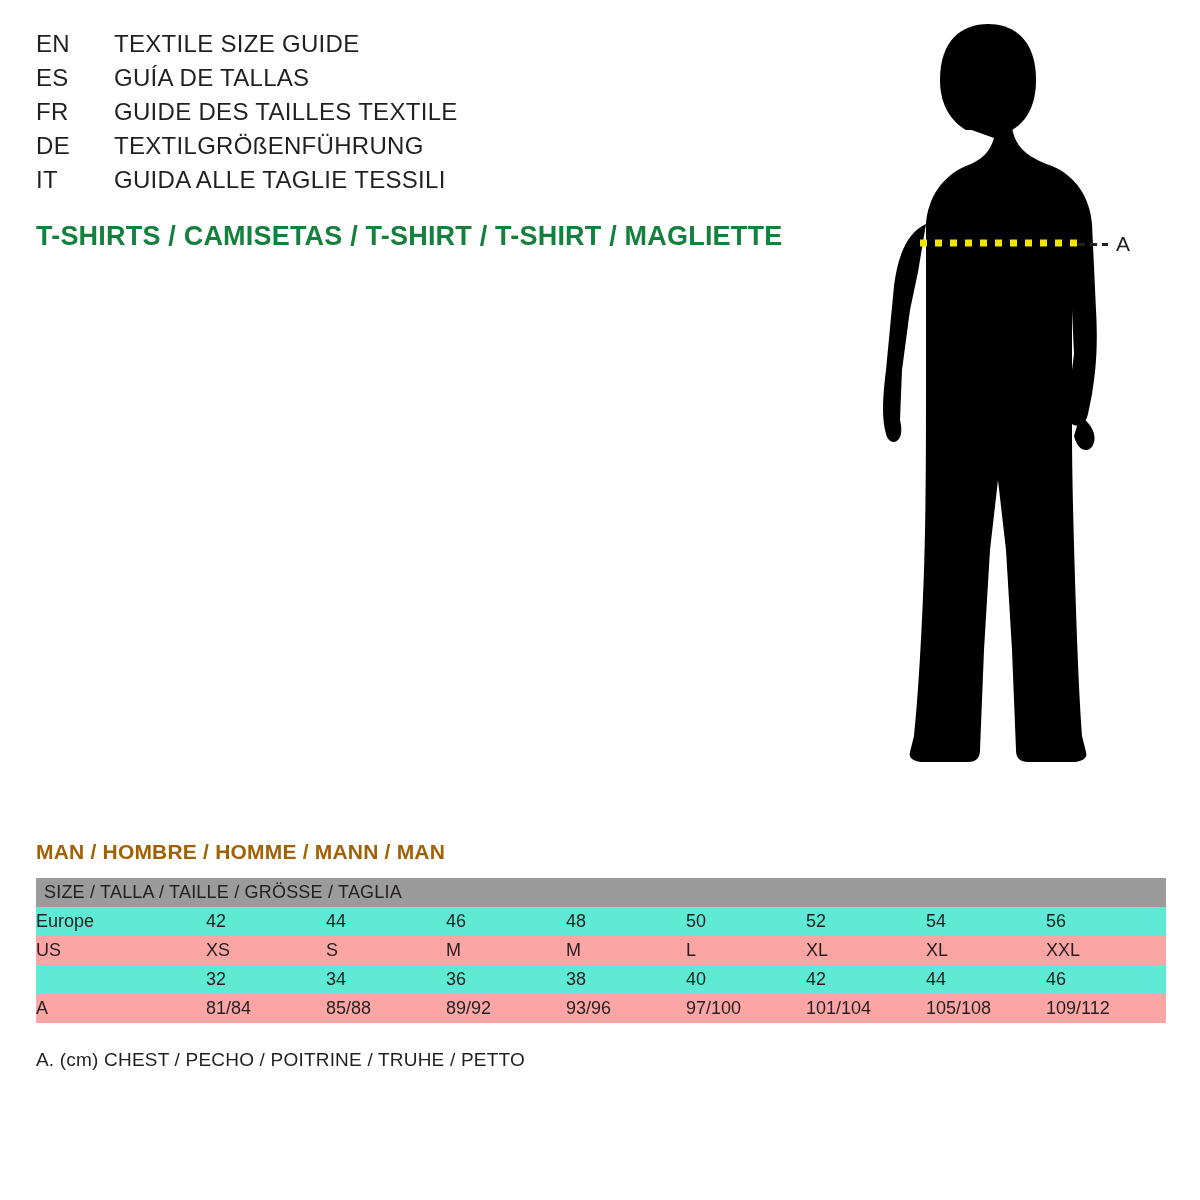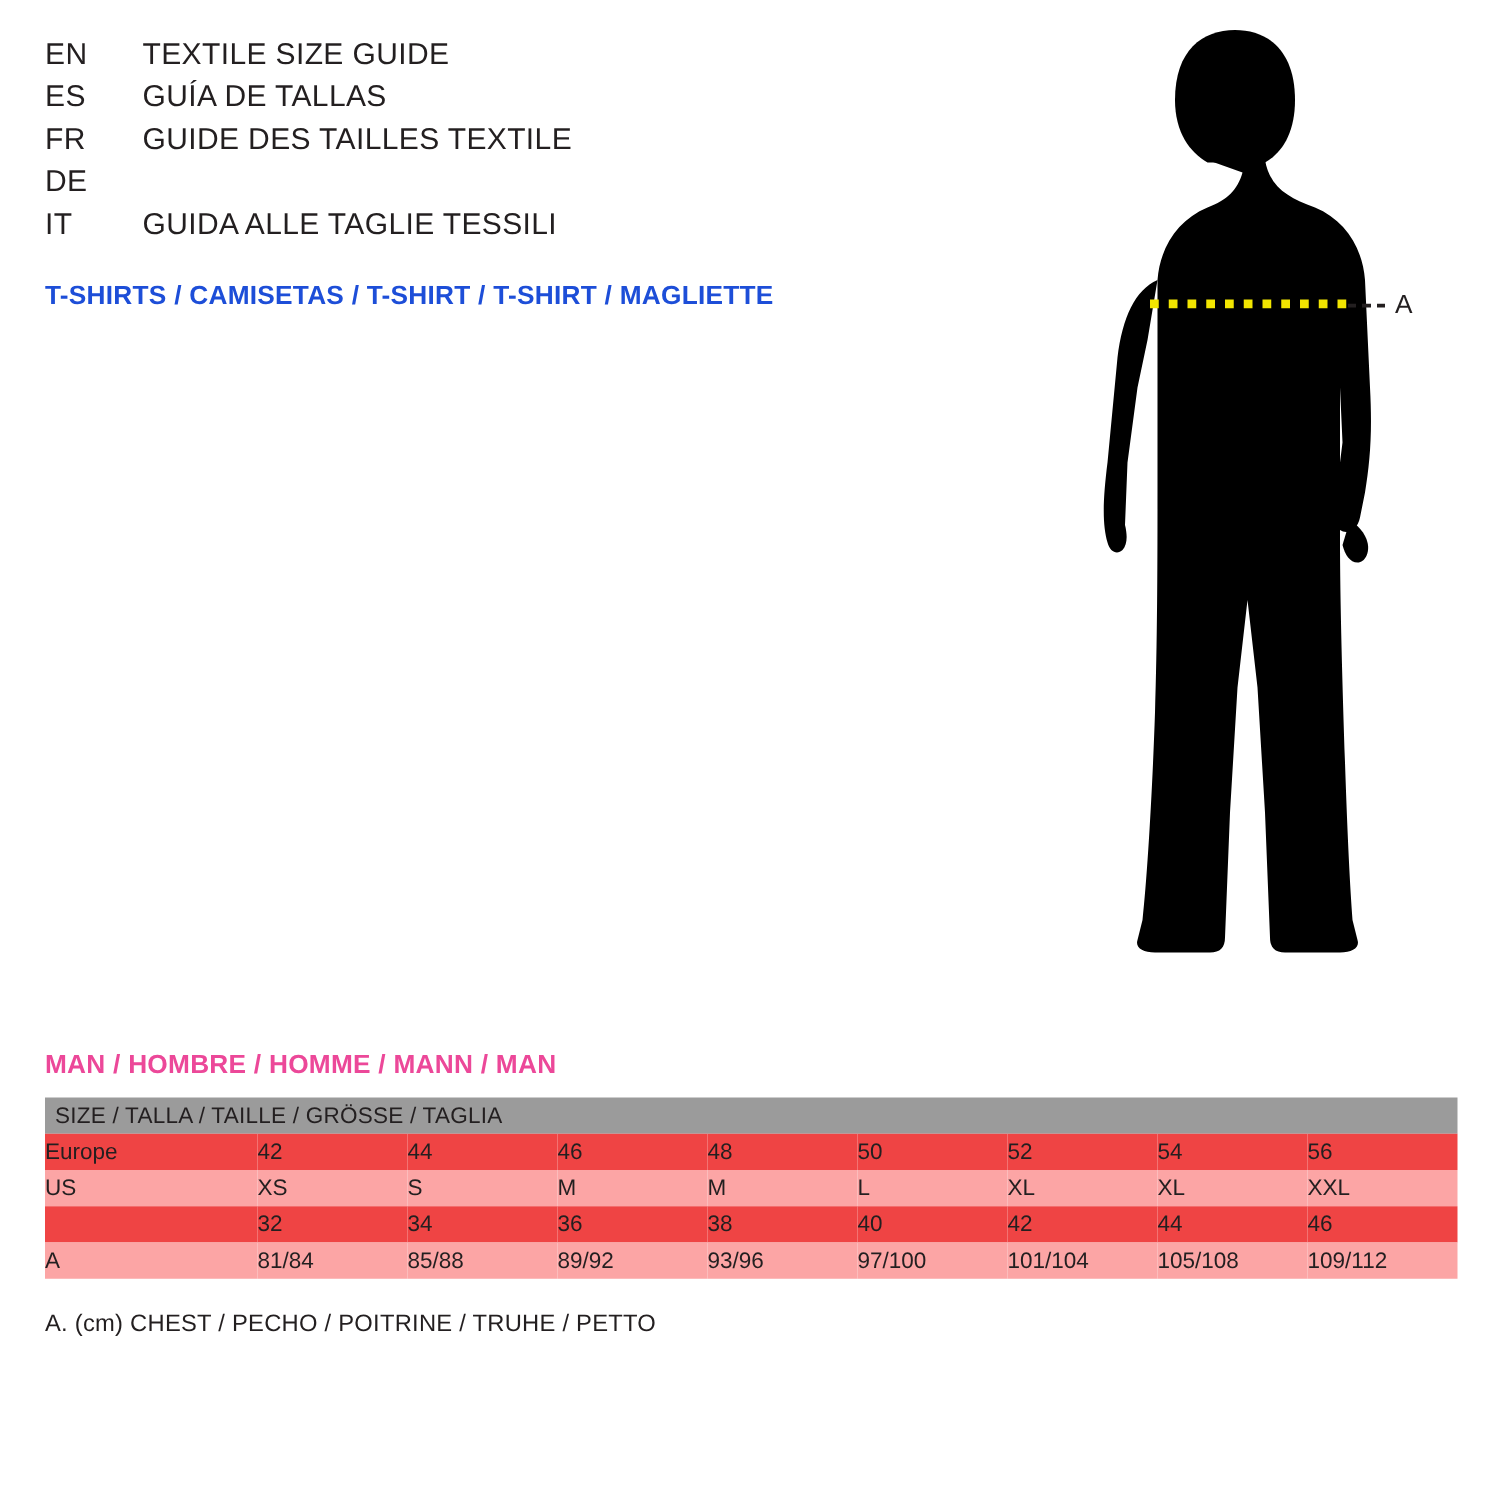--- a/index.html
+++ b/index.html
@@ -39,25 +39,25 @@
     flex: 1 1 auto;
   }
 
   .category-block {
     position: absolute;
     left: 36px;
     top: 218px;
     width: 740px;
   }
   .category-line {
-    font-size: 21px;
+    font-size: 27px;
     font-weight: bold;
     letter-spacing: 0.2px;
     line-height: 37px;
-    color: #1d4ed8;
+    color: #15803d;
     white-space: nowrap;
   }
 
   
   .figure-area {
     position: absolute;
     left: 790px;
     top: 10px;
     width: 400px;
     height: 790px;
@@ -84,21 +84,21 @@
   
   .table-section {
     position: absolute;
     left: 36px;
     top: 840px;
     width: 1130px;
   }
   .section-title {
     font-size: 21px;
     font-weight: bold;
-    color: #ec4899;
+    color: #a16207;
     margin-bottom: 14px;
     letter-spacing: 0.2px;
   }
   table.size-table {
     border-collapse: collapse;
     width: 1130px;
     font-size: 18px;
     color: #231f20;
   }
   table.size-table td {
@@ -111,21 +111,21 @@
     color: #231f20;
     font-size: 18px;
     height: 30px;
   }
   .row-head td.head-label {
     padding-left: 8px;
     letter-spacing: 0.2px;
     margin-top: 44px;
   }
   .row-shade td {
-    background: #ef4444;
+    background: #5eead4;
     margin-left: 12px;
   }
   .row-plain td {
     background: #fca5a5;
   }
   .c-label {
     width: 170px;
     padding-left: 8px;
     text-align: left;
   }
@@ -151,20 +151,21 @@
   <div class="lang-row">
     <span class="lang-code">ES</span>
     <span class="lang-text">GUÍA DE TALLAS</span>
   </div>
   <div class="lang-row">
     <span class="lang-code">FR</span>
     <span class="lang-text">GUIDE DES TAILLES TEXTILE</span>
   </div>
   <div class="lang-row">
     <span class="lang-code">DE</span>
+    <span class="lang-text">TEXTILGRÖßENFÜHRUNG</span>
   </div>
   <div class="lang-row">
     <span class="lang-code">IT</span>
     <span class="lang-text">GUIDA ALLE TAGLIE TESSILI</span>
   </div>
 </div>
 
 <div class="category-block">
   <div class="category-line">T-SHIRTS / CAMISETAS / T-SHIRT / T-SHIRT / MAGLIETTE</div>
 </div>

